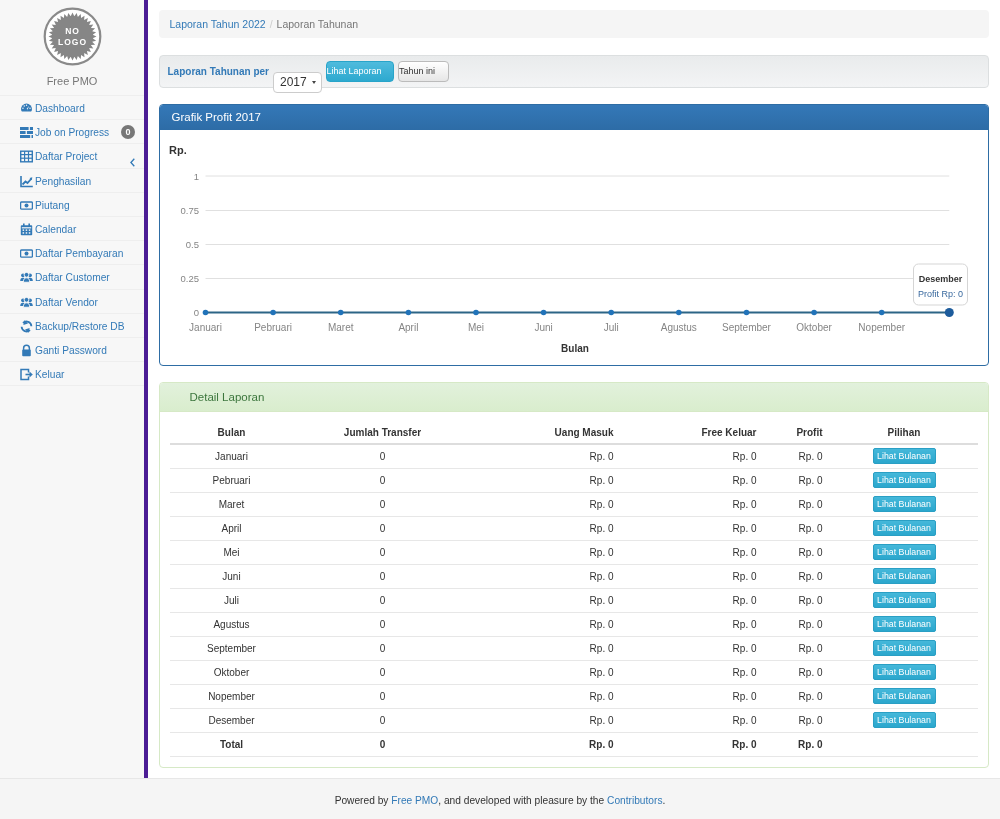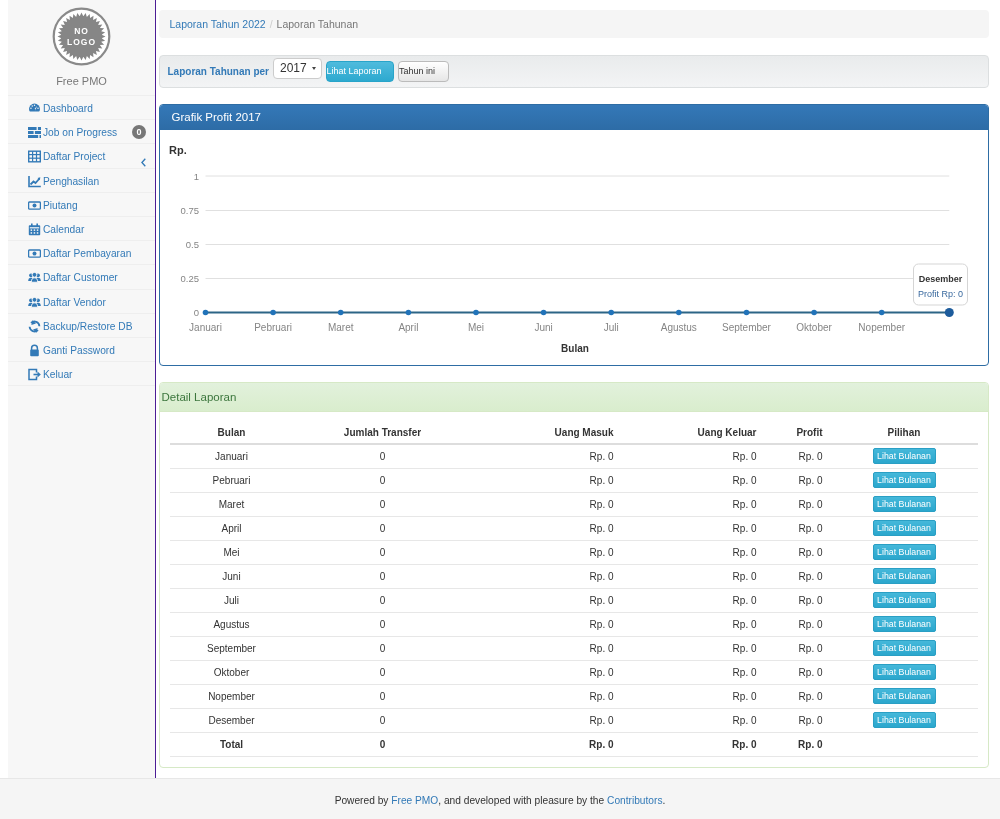--- a/index.html
+++ b/index.html
@@ -1,51 +1,51 @@
 <!DOCTYPE html>
 <html><head>
 <meta charset="utf-8">
 <style>
 * { margin:0; padding:0; box-sizing:border-box; }
 html,body { width:1000px; height:819px; }
 body { font-family:"Liberation Sans",sans-serif; background:#fff; position:relative; font-size:12px; color:#333; }
 a { text-decoration:none; color:#337ab7; }
 
 
-.sidebar { position:absolute; left:8px; top:0; width:148px; height:778px; background:#f7f7f7; border-right:1px solid #4c1d95; }
+.sidebar { position:absolute; left:0; top:0; width:148px; height:778px; background:#f7f7f7; border-right:4px solid #4c1d95; }
 .logo-wrap { text-align:center; padding-top:7px; }
 .brand { text-align:center; color:#777; font-size:11px; margin-top:6px; }
 .menu { list-style:none; margin-top:8px; border-top:1px solid #eee; }
 .menu li { position:relative; height:24.2px; line-height:24.2px; border-bottom:1px solid #eee; padding-left:20px; white-space:nowrap; }
 .menu li a { color:#337ab7; font-size:10.2px; }
 .menu .mi { display:inline-block; width:13px; height:13px; vertical-align:-3px; margin-right:2px; }
 .badge0 { position:absolute; right:9.5px; top:5px; background:#777; color:#fff; border-radius:10px; font-size:9px; font-weight:bold; padding:0 4px; height:14px; line-height:14px; }
 .chev { position:absolute; right:9px; top:6.5px; width:5px; height:9px; }
 
 
 .main { position:absolute; left:148px; top:0; width:852px; }
 .breadcrumb { position:absolute; left:10.5px; top:9.5px; width:830px; height:28px; background:#f5f5f5; border-radius:4px; line-height:28px; padding-left:11px; font-size:10.5px; color:#777; }
 .breadcrumb .sep { color:#ccc; padding:0 4px; }
 
 .formbar { position:absolute; left:10.5px; top:54.5px; width:830px; height:33px; background:linear-gradient(to bottom,#e9ebec 0%,#f3f4f5 100%); border:1px solid #dcdfe0; border-radius:4px; }
 .formbar .lbl { position:absolute; left:8px; top:0; line-height:31px; font-weight:bold; color:#337ab7; font-size:10px; }
-.sel { position:absolute; left:113.5px; top:2px; width:49px; height:21px; background:#fff; border:1px solid #ccc; border-radius:4px; font-size:12px; color:#333; line-height:19px; padding-left:6px; }
+.sel { position:absolute; left:113.5px; top:16px; width:49px; height:21px; background:#fff; border:1px solid #ccc; border-radius:4px; font-size:12px; color:#333; line-height:19px; padding-left:6px; }
 .sel .caret { position:absolute; right:5px; top:8.5px; width:0; height:0; border-left:2.8px solid transparent; border-right:2.8px solid transparent; border-top:3.5px solid #444; }
 .btn { display:inline-block; text-align:left; border-radius:4px; font-size:9px; }
 .btn-info { background:linear-gradient(to bottom,#4fbbdd 0%,#2da9cf 100%); border:1px solid #28a4c9; color:#fff; }
 .btn-default { background:linear-gradient(to bottom,#fff 0%,#e6e6e6 100%); border:1px solid #bbb; color:#333; }
 .fb1 { position:absolute; left:166px; top:5px; width:68px; height:21px; line-height:19px; }
 .fb2 { position:absolute; left:238.5px; top:5px; width:51px; height:21px; line-height:19px; }
 
 
 .panel { position:absolute; left:10.5px; width:830px; border-radius:4px; background:#fff; }
 .panel-primary { top:103.5px; height:262px; border:1px solid #2e6da4; }
 .panel-primary .ph { background:linear-gradient(to bottom,#3478b8 0%,#2d6ca6 100%); color:#fff; height:25px; line-height:25px; padding-left:12px; font-size:11.5px; border-top-left-radius:3px; border-top-right-radius:3px; }
 .panel-success { top:381.5px; height:386px; border:1px solid #d6e9c6; }
-.panel-success .ph { background:linear-gradient(to bottom,#e2f1dc 0%,#d9edcd 100%); color:#3c763d; height:29px; line-height:28px; padding-left:2px; font-size:11.5px; border-bottom:1px solid #d6e9c6; border-top-left-radius:3px; border-top-right-radius:3px; }
+.panel-success .ph { background:linear-gradient(to bottom,#e2f1dc 0%,#d9edcd 100%); color:#3c763d; height:29px; line-height:28px; padding-left:30px; font-size:11.5px; border-bottom:1px solid #d6e9c6; border-top-left-radius:3px; border-top-right-radius:3px; }
 
 
 .tblwrap { padding:9.5px 10px 0 10px; }
 table.rpt { width:808px; border-collapse:collapse; font-size:10px; }
 table.rpt th { font-weight:bold; border-bottom:2px solid #ddd; height:23px; }
 table.rpt td { border-top:1px solid #e7e7e7; height:24px; padding:0; }
 table.rpt .c { text-align:center; }
 table.rpt .r { text-align:right; padding-right:8px; }
 .btn-sm { display:inline-block; width:63px; height:16px; line-height:15px; background:linear-gradient(to bottom,#45b8da 0%,#2ba7cd 100%); border:1px solid #2a9fc4; color:#fff; font-size:8.8px; text-align:center; border-radius:2px; }
 tr.total td { font-weight:bold; border-bottom:1px solid #e7e7e7; }
@@ -226,21 +226,21 @@
             <col style="width:150px">
             <col style="width:143px">
             <col style="width:66px">
             <col style="width:147px">
           </colgroup>
         <thead>
         <tr>
               <th class="c">Bulan</th>
               <th class="c">Jumlah Transfer</th>
               <th class="r">Uang Masuk</th>
-              <th class="r">Uang Keluar</th>
+              <th class="r">Free Keluar</th>
               <th class="r">Profit</th>
               <th class="c">Pilihan</th>
             </tr>
         </thead>
         <tbody>
             <tr>
               <td class="c">Januari</td>
               <td class="c">0</td>
               <td class="r">Rp. 0</td>
               <td class="r">Rp. 0</td>

